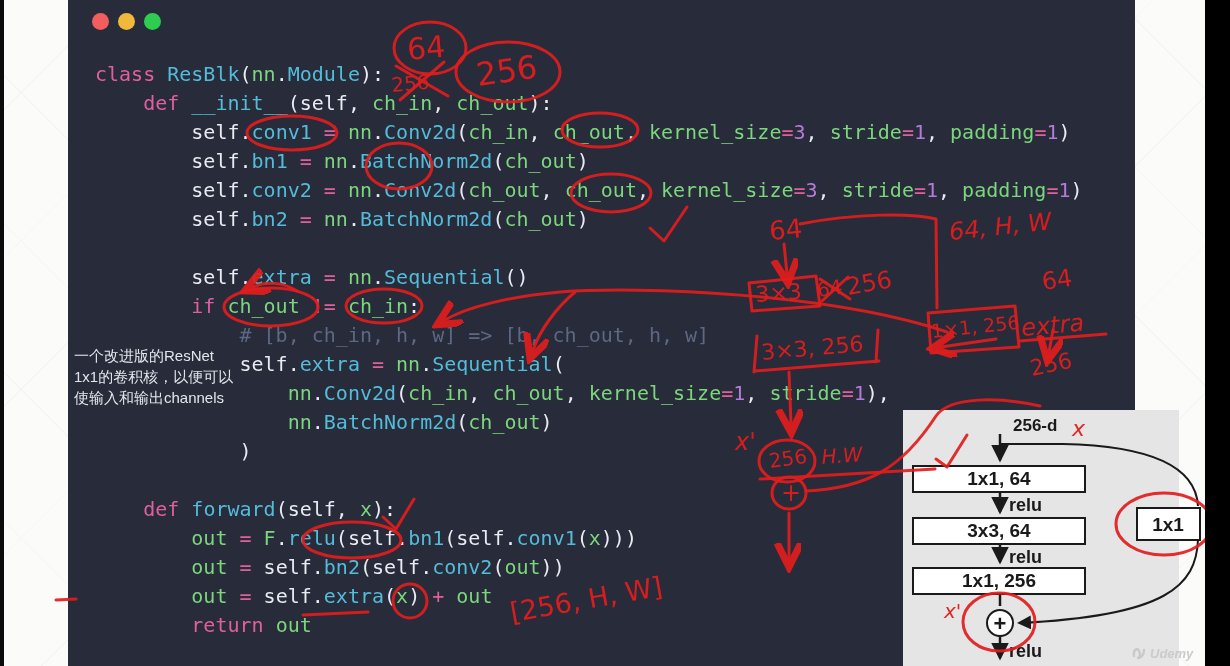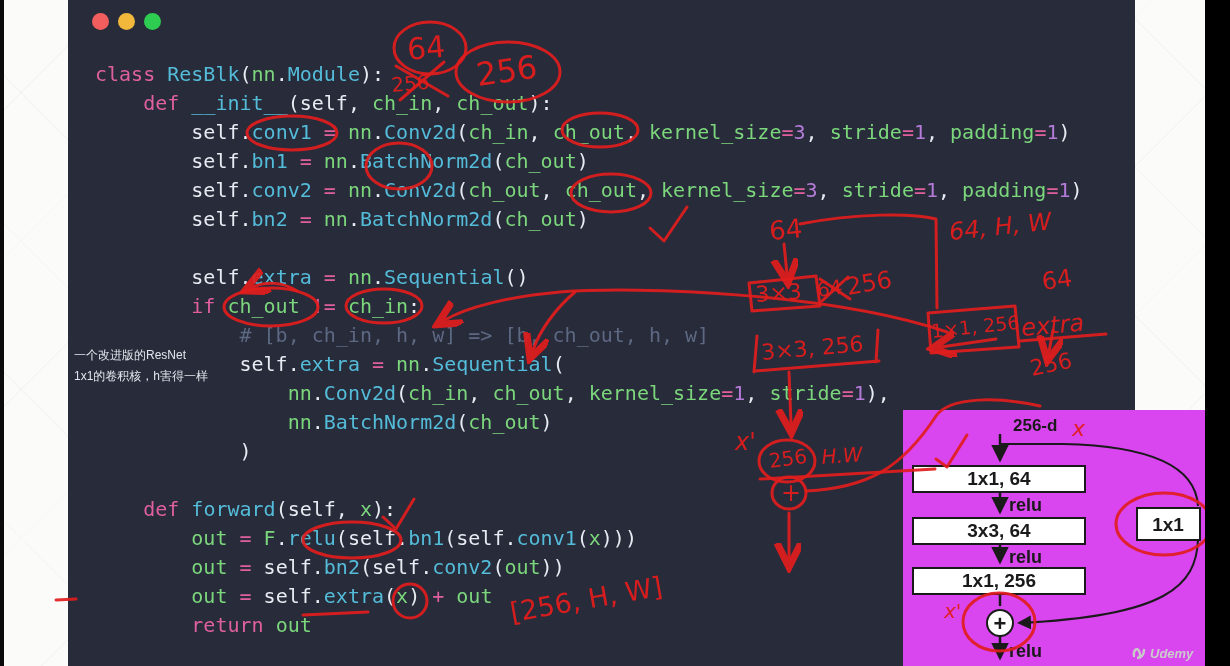--- a/index.html
+++ b/index.html
@@ -17,23 +17,23 @@
   .dots{position:absolute;left:24px;top:13px;display:flex;gap:9px;}
   .dot{width:17px;height:17px;border-radius:50%;display:inline-block;}
 
   .code{position:absolute;left:27px;top:60px;font-family:"DejaVu Sans Mono","Liberation Mono",monospace;
         font-size:20px;line-height:29px;white-space:pre;}
   .cl{height:29px;}
   .k{color:#e0609f;} .f{color:#54bcd9;} .g{color:#7cd77c;} .w{color:#e9ebf2;}
   .n{color:#b57bd8;} .c{color:#5d6882;text-align:center;} .o{color:#e0609f;}
 
   .note{position:absolute;left:6px;top:345px;width:172px;color:#e2e6ec;
-        font-size:12px;line-height:21px;font-family:"Liberation Sans",sans-serif;}
+        font-size:15px;line-height:21px;font-family:"Liberation Sans",sans-serif;}
 
-  .diagram{position:absolute;left:903px;top:410px;width:302px;height:256px;background:#d946ef;z-index:3;}
+  .diagram{position:absolute;left:903px;top:410px;width:276px;height:256px;background:#e5e5e5;z-index:3;}
   .dg-text{font-family:"Liberation Sans",sans-serif;font-weight:bold;fill:#1a1a1a;}
 
   .watermark{position:absolute;left:1128px;top:642px;z-index:4;}
 
   #ink{position:absolute;left:0;top:0;z-index:5;pointer-events:none;}
   .ink-stroke{fill:none;stroke:var(--ink,#e11d1d);stroke-width:3;stroke-linecap:round;
               stroke-linejoin:round;opacity:.92;}
   .ink-text{fill:var(--ink,#e11d1d);font-family:"DejaVu Sans",sans-serif;opacity:.95;}
   .ink-text.it{font-style:italic;}
 </style>
@@ -46,21 +46,22 @@
 
   <div class="editor">
     <div class="dots">
       <span class="dot" style="background: rgb(242, 93, 93);"></span>
       <span class="dot" style="background: rgb(242, 184, 60);"></span>
       <span class="dot" style="background: rgb(46, 204, 81);"></span>
     </div>
     <div class="code"><div class="cl"><span class="k">class </span><span class="f">ResBlk</span><span class="w">(</span><span class="g">nn</span><span class="w">.</span><span class="f">Module</span><span class="w">):</span></div><div class="cl"><span class="w">    </span><span class="k">def </span><span class="f">__init__</span><span class="w">(</span><span class="w">self</span><span class="w">, </span><span class="g">ch_in</span><span class="w">, </span><span class="g">ch_out</span><span class="w">):</span></div><div class="cl"><span class="w">        </span><span class="w">self</span><span class="w">.</span><span class="f">conv1</span><span class="w"> </span><span class="o">=</span><span class="w"> </span><span class="g">nn</span><span class="w">.</span><span class="f">Conv2d</span><span class="w">(</span><span class="g">ch_in</span><span class="w">, </span><span class="g">ch_out</span><span class="w">, </span><span class="g">kernel_size</span><span class="o">=</span><span class="n">3</span><span class="w">, </span><span class="g">stride</span><span class="o">=</span><span class="n">1</span><span class="w">, </span><span class="g">padding</span><span class="o">=</span><span class="n">1</span><span class="w">)</span></div><div class="cl"><span class="w">        </span><span class="w">self</span><span class="w">.</span><span class="f">bn1</span><span class="w"> </span><span class="o">=</span><span class="w"> </span><span class="g">nn</span><span class="w">.</span><span class="f">BatchNorm2d</span><span class="w">(</span><span class="g">ch_out</span><span class="w">)</span></div><div class="cl"><span class="w">        </span><span class="w">self</span><span class="w">.</span><span class="f">conv2</span><span class="w"> </span><span class="o">=</span><span class="w"> </span><span class="g">nn</span><span class="w">.</span><span class="f">Conv2d</span><span class="w">(</span><span class="g">ch_out</span><span class="w">, </span><span class="g">ch_out</span><span class="w">, </span><span class="g">kernel_size</span><span class="o">=</span><span class="n">3</span><span class="w">, </span><span class="g">stride</span><span class="o">=</span><span class="n">1</span><span class="w">, </span><span class="g">padding</span><span class="o">=</span><span class="n">1</span><span class="w">)</span></div><div class="cl"><span class="w">        </span><span class="w">self</span><span class="w">.</span><span class="f">bn2</span><span class="w"> </span><span class="o">=</span><span class="w"> </span><span class="g">nn</span><span class="w">.</span><span class="f">BatchNorm2d</span><span class="w">(</span><span class="g">ch_out</span><span class="w">)</span></div><div class="cl"> </div><div class="cl"><span class="w">        </span><span class="w">self</span><span class="w">.</span><span class="f">extra</span><span class="w"> </span><span class="o">=</span><span class="w"> </span><span class="g">nn</span><span class="w">.</span><span class="f">Sequential</span><span class="w">()</span></div><div class="cl"><span class="w">        </span><span class="k">if </span><span class="g">ch_out</span><span class="w"> </span><span class="o">!=</span><span class="w"> </span><span class="g">ch_in</span><span class="w">:</span></div><div class="cl"><span class="c">            # [b, ch_in, h, w] =&gt; [b, ch_out, h, w]</span></div><div class="cl"><span class="w">            </span><span class="w">self</span><span class="w">.</span><span class="f">extra</span><span class="w"> </span><span class="o">=</span><span class="w"> </span><span class="g">nn</span><span class="w">.</span><span class="f">Sequential</span><span class="w">(</span></div><div class="cl"><span class="w">                </span><span class="g">nn</span><span class="w">.</span><span class="f">Conv2d</span><span class="w">(</span><span class="g">ch_in</span><span class="w">, </span><span class="g">ch_out</span><span class="w">, </span><span class="g">kernel_size</span><span class="o">=</span><span class="n">1</span><span class="w">, </span><span class="g">stride</span><span class="o">=</span><span class="n">1</span><span class="w">),</span></div><div class="cl"><span class="w">                </span><span class="g">nn</span><span class="w">.</span><span class="f">BatchNorm2d</span><span class="w">(</span><span class="g">ch_out</span><span class="w">)</span></div><div class="cl"><span class="w">            )</span></div><div class="cl"> </div><div class="cl"><span class="w">    </span><span class="k">def </span><span class="f">forward</span><span class="w">(</span><span class="w">self</span><span class="w">, </span><span class="g">x</span><span class="w">):</span></div><div class="cl"><span class="w">        </span><span class="g">out</span><span class="w"> </span><span class="o">=</span><span class="w"> </span><span class="g">F</span><span class="w">.</span><span class="f">relu</span><span class="w">(</span><span class="w">self</span><span class="w">.</span><span class="f">bn1</span><span class="w">(</span><span class="w">self</span><span class="w">.</span><span class="f">conv1</span><span class="w">(</span><span class="g">x</span><span class="w">)))</span></div><div class="cl"><span class="w">        </span><span class="g">out</span><span class="w"> </span><span class="o">=</span><span class="w"> </span><span class="w">self</span><span class="w">.</span><span class="f">bn2</span><span class="w">(</span><span class="w">self</span><span class="w">.</span><span class="f">conv2</span><span class="w">(</span><span class="g">out</span><span class="w">))</span></div><div class="cl"><span class="w">        </span><span class="g">out</span><span class="w"> </span><span class="o">=</span><span class="w"> </span><span class="w">self</span><span class="w">.</span><span class="f">extra</span><span class="w">(</span><span class="g">x</span><span class="w">) </span><span class="o">+</span><span class="w"> </span><span class="g">out</span></div><div class="cl"><span class="w">        </span><span class="k">return </span><span class="g">out</span></div></div>
     <div class="note">
         <div>一个改进版的ResNet</div>
-        <div>1x1的卷积核，h害得一样</div>
+        <div>1x1的卷积核，以便可以</div>
+        <div>使输入和输出channels</div>
       </div>
   </div>
 
   <div class="diagram">
     <svg width="302" height="256" viewBox="0 0 302 256">
       <defs>
         <marker id="bh" markerWidth="9" markerHeight="9" refX="6" refY="3.5" orient="auto">
           <path d="M0,0 L7,3.5 L0,7 Z" fill="#1a1a1a"></path>
         </marker>
       </defs>

